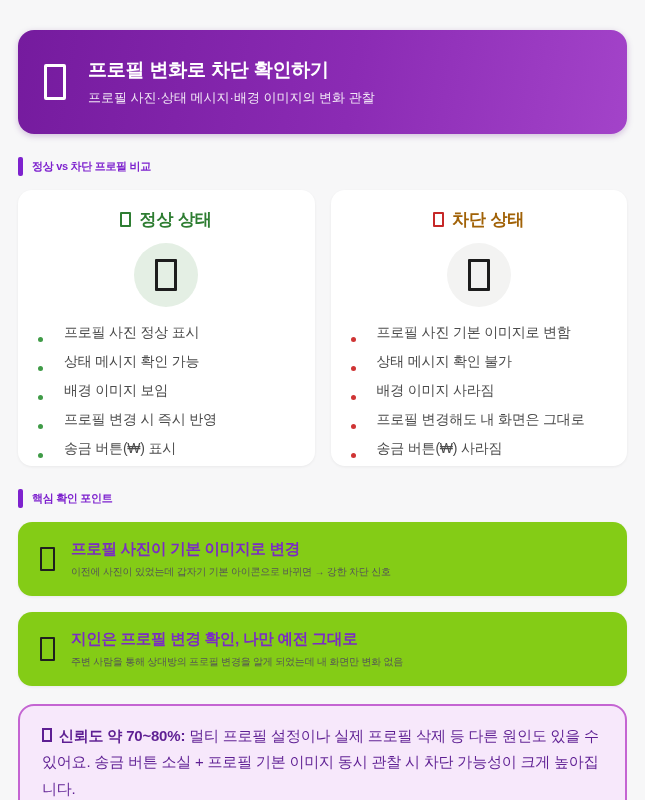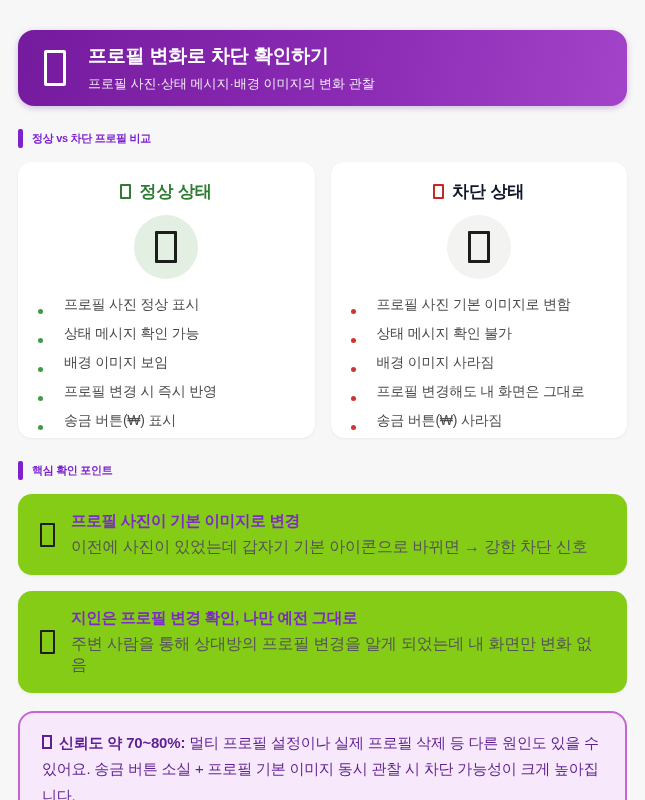--- a/index.html
+++ b/index.html
@@ -8,21 +8,21 @@
     background: #f7f7f8;
     font-family: "Liberation Sans", "DejaVu Sans", sans-serif;
     width: 645px;
     height: 800px;
     padding: 30px 18px 20px;
     color: #333;
   }
 
   
   .hero {
-    height: 76px;
+    height: 104px;
     border-radius: 16px;
     background: linear-gradient(100deg, #751b9e 0%, #8b2bb4 55%, #a343c9 100%);
     display: flex;
     align-items: center;
     padding: 0 26px;
     gap: 22px;
     box-shadow: 0 2px 6px rgba(90,20,130,0.25);
   }
   .tofu {
     display: inline-block;
@@ -62,21 +62,21 @@
   }
   .compare-title {
     display: flex;
     align-items: center;
     justify-content: center;
     gap: 8px;
     font-size: 17px;
     font-weight: 700;
   }
   .compare-card.normal .compare-title { color: #2e7d32; }
-  .compare-card.blocked .compare-title { color: #0f172a; }
+  .compare-card.blocked .compare-title { color: #a16207; }
   .mini-tofu { width: 11px; height: 15px; border-width: 2px; border-radius: 1px; }
   .compare-card.normal .mini-tofu { border-color: #2e7d32; }
   .compare-card.blocked .mini-tofu { border-color: #c62828; }
 
   .avatar-circle {
     width: 64px; height: 64px;
     border-radius: 50%;
     margin: 12px auto 16px;
     display: flex; align-items: center; justify-content: center;
   }
@@ -111,21 +111,21 @@
     padding: 17px 22px;
     display: flex;
     align-items: center;
     gap: 16px;
     min-height: 72px;
   }
   .keypoint-card + .keypoint-card { margin-top: 16px; }
   .keypoint-card .tofu { width: 15px; height: 24px; border-width: 2.5px; border-color: #1f1f1f; border-radius: 1px; }
   .keypoint-text { display: flex; flex-direction: column; gap: 5px; }
   .keypoint-title { color: #7b2cc4; font-size: 15.5px; font-weight: 700; letter-spacing: -0.3px; }
-  .keypoint-body { color: #555555; font-size: 16px; letter-spacing: -0.2px; }
+  .keypoint-body { color: #555555; font-size: 10px; letter-spacing: -0.2px; }
 
   
   .note-box {
     margin-top: 18px;
     background: #f7e8fb;
     border: 2px solid #c465d2;
     border-radius: 16px;
     padding: 17px 22px;
     color: #5e1f93;
     font-size: 15px;

